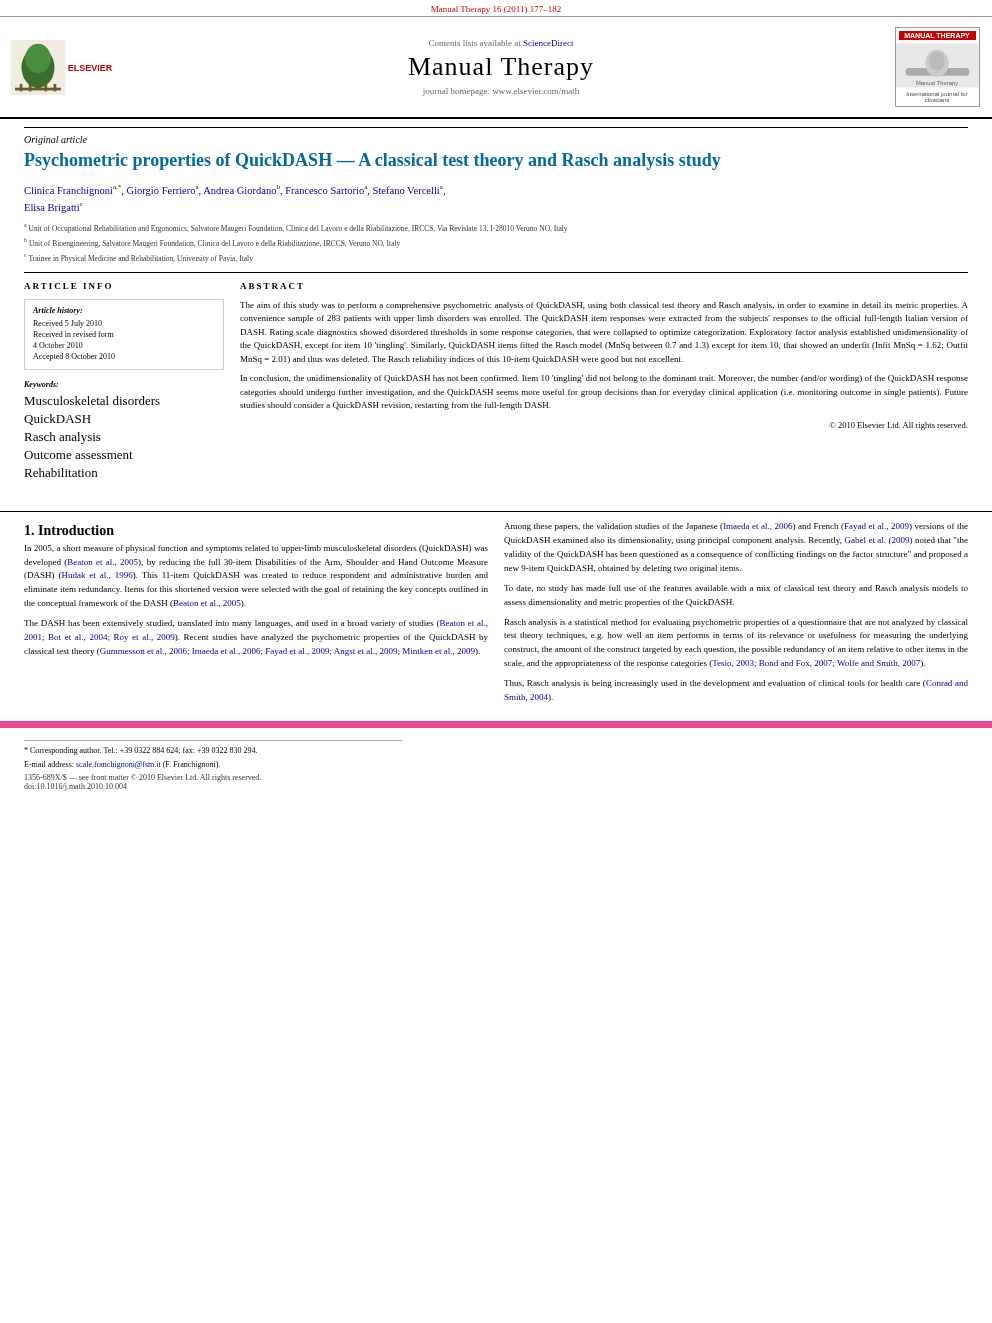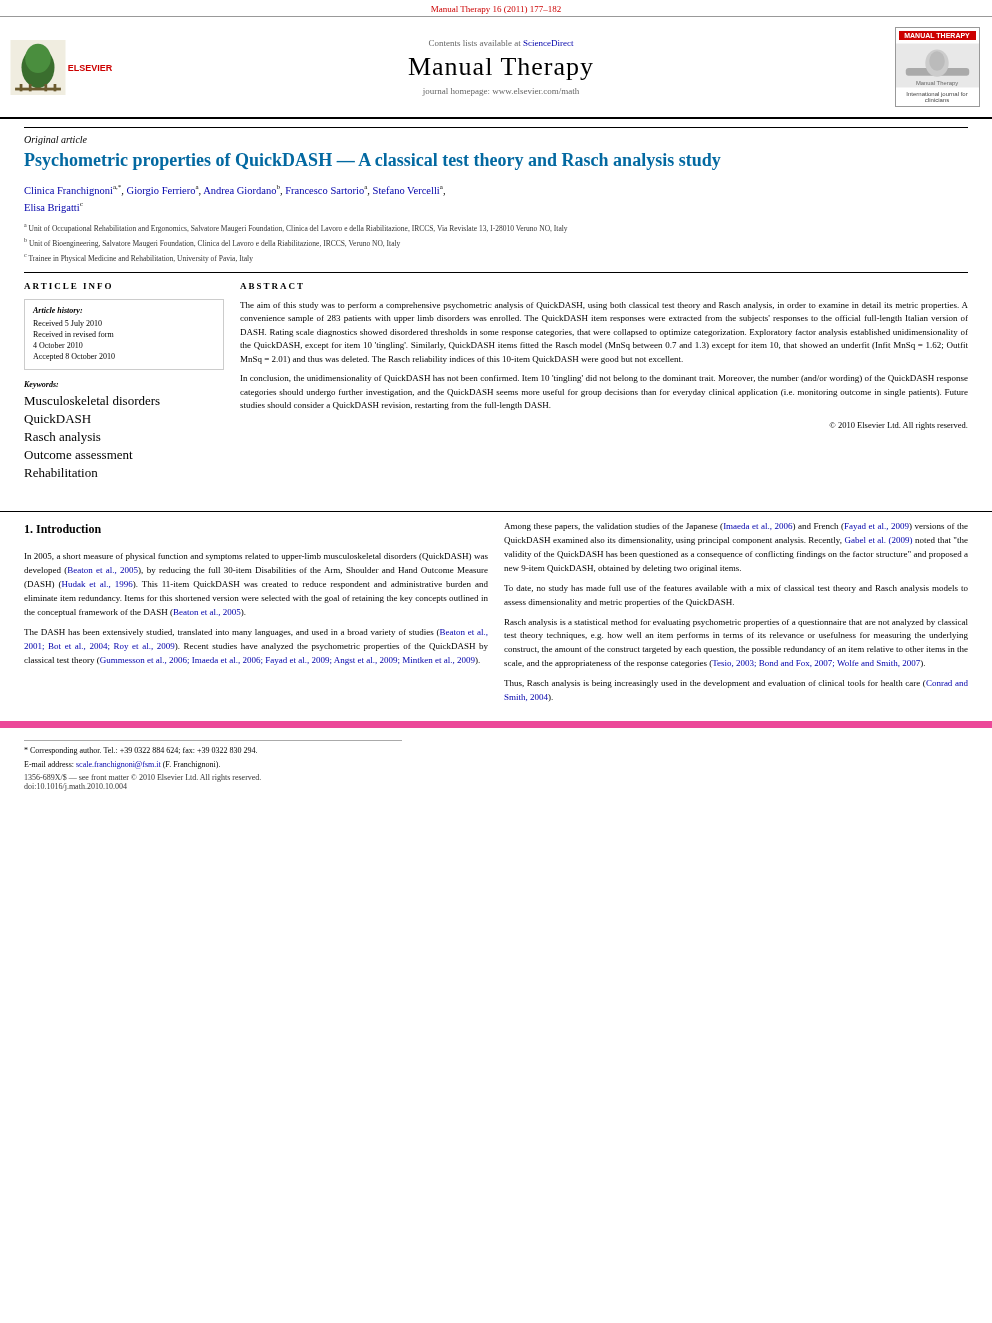--- a/index.html
+++ b/index.html
@@ -249,23 +249,23 @@
       padding: 0 24px;
     }
     .body-col {
       flex: 1;
       font-size: 9px;
       line-height: 1.55;
       text-align: justify;
     }
 
     .section-number-title {
-      font-size: 12px;
-      font-weight: bold;
-      margin-bottom: 12px;
+      font-size: 14px;
+      font-weight: bold;
+      margin-bottom: 0;
     }
 
     .body-col p {
       margin-bottom: 6px;
     }
 
     .inline-link {
       color: #00a;
     }
 

